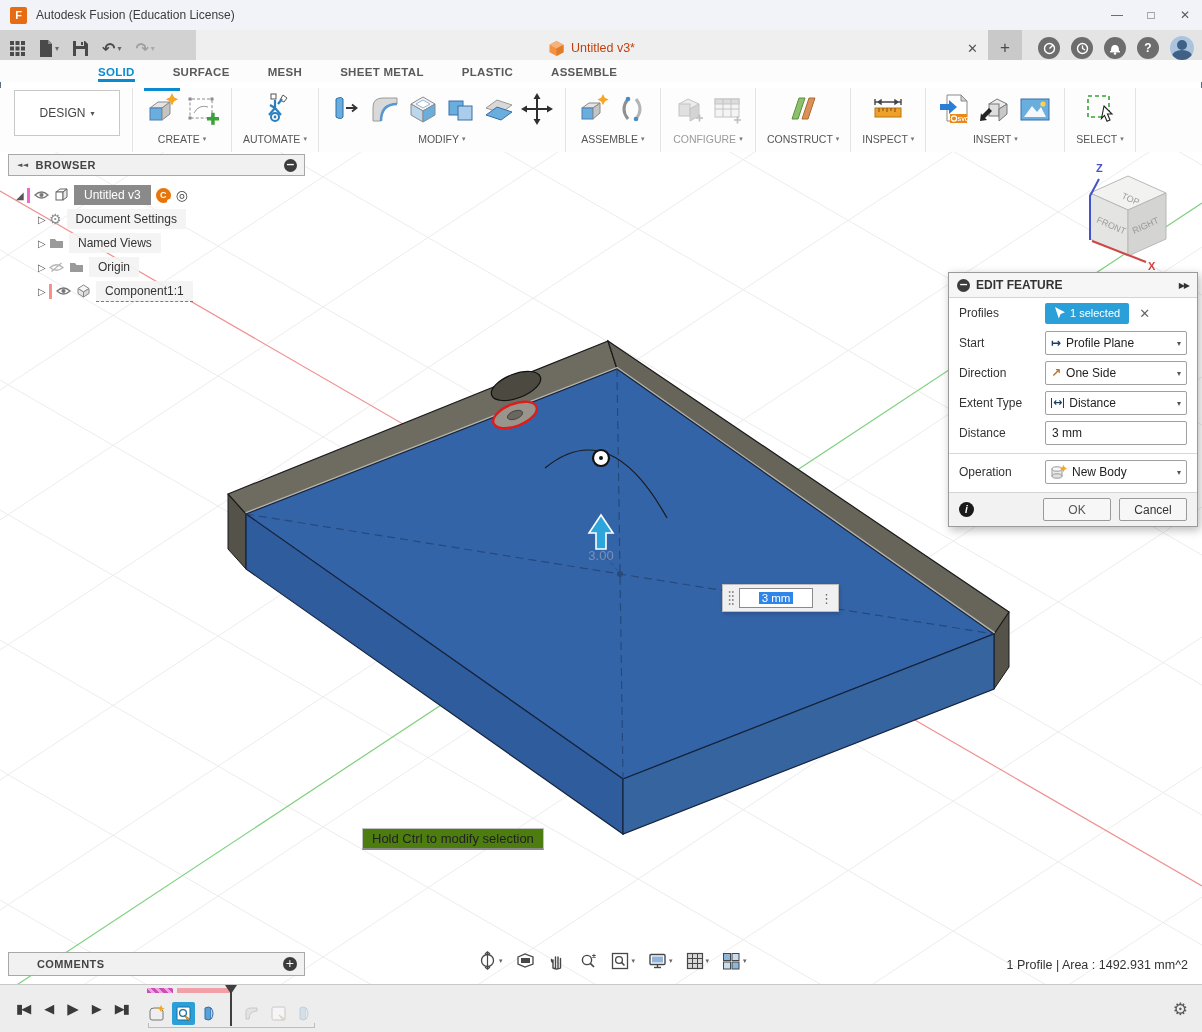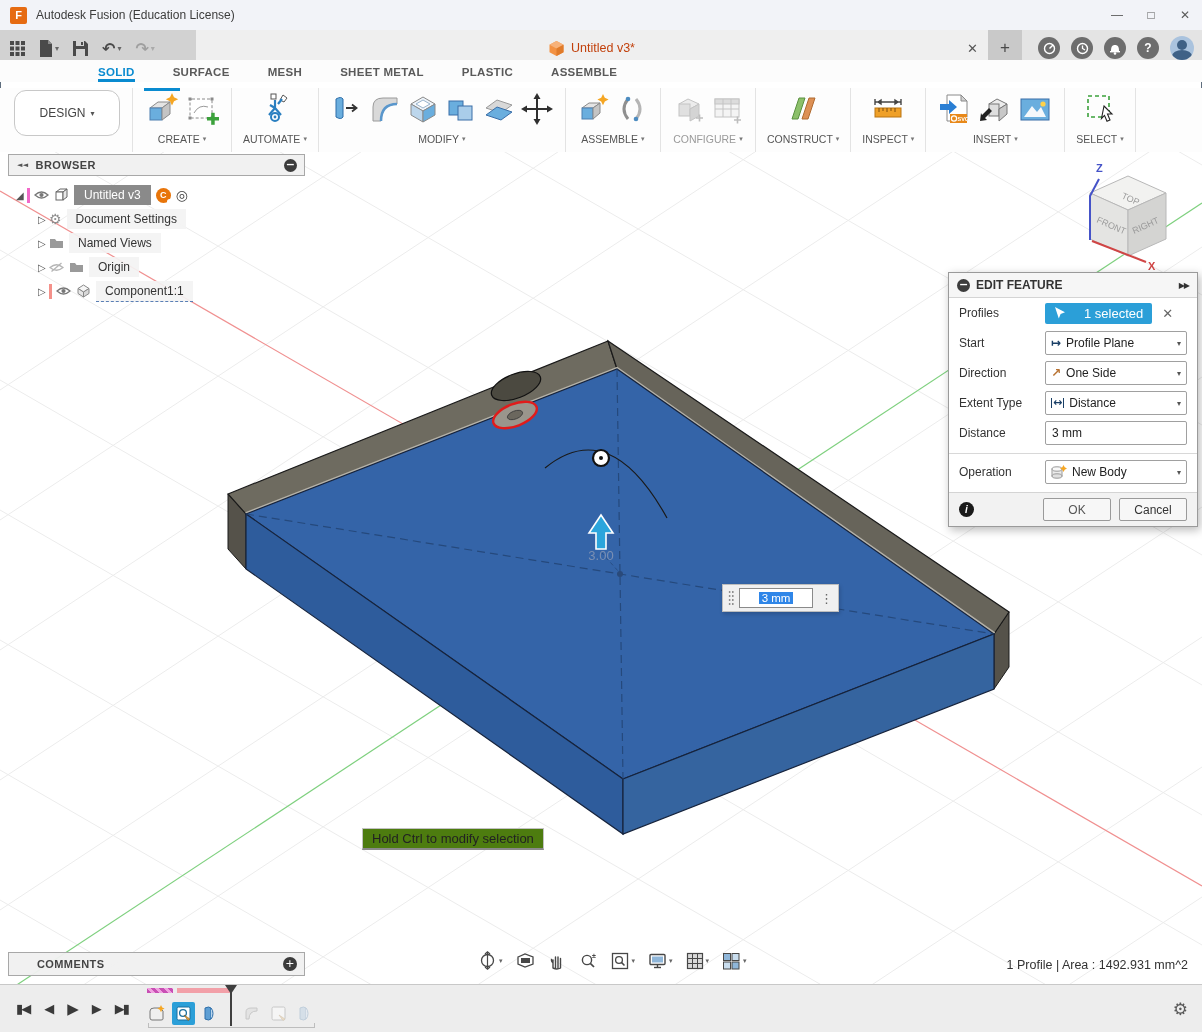--- a/index.html
+++ b/index.html
@@ -39,21 +39,21 @@
   .avatar .bod{position:absolute;left:2px;top:14px;width:20px;height:12px;border-radius:50% 50% 0 0;background:#3f6186;}
   
   .ribbon-tabs{position:absolute;left:0;top:60px;width:100%;height:22px;background:#fcfcfc;
     display:flex;align-items:flex-end;gap:38px;padding-left:98px;box-sizing:border-box;}
   .rtab{font-size:11.5px;font-weight:bold;color:#5a5a5a;padding-bottom:4px;letter-spacing:.3px;}
   .rtab.active{color:#0a8bd0;border-bottom:3px solid #0a8bd0;padding-bottom:1px;}
   
   .ribbon{position:absolute;left:0;top:88px;width:100%;height:64px;background:#fdfdfd;
     border-bottom:1px solid #cfcfcf;display:flex;}
   .design-box{position:absolute;left:14px;top:2px;width:104px;height:44px;background:#fff;
-    border:1px solid #c8c8c8;border-radius:12px;display:flex;align-items:center;justify-content:center;
+    border:1px solid #c8c8c8;border-radius:0;display:flex;align-items:center;justify-content:center;
     font-size:12px;color:#444;gap:5px;}
   .rgroups{display:flex;margin-left:132px;height:100%;}
   .rgroup{display:flex;flex-direction:column;align-items:center;justify-content:flex-start;
     padding:2px 11px 0;border-right:1px solid #e3e3e3;}
   .rgroup:first-child{border-left:1px solid #e3e3e3;}
   .ricons{height:42px;display:flex;align-items:center;gap:4px;}
   .ric{position:relative;}
   .activebar{position:absolute;left:0;top:-3px;width:100%;height:3px;background:#0a8bd0;}
   .rlabel{font-size:10.5px;color:#555;display:flex;align-items:center;gap:3px;margin-top:1px;}
   .rlabel .car{font-size:7px;color:#777;}
@@ -93,22 +93,22 @@
   .dlg-lab{width:86px;color:#333;}
   .dlg-ctl{flex:1;display:flex;align-items:center;}
   .sel{flex:1;height:22px;border:1px solid #a0a0a0;border-radius:2px;background:#fff;
     display:flex;align-items:center;padding:0 5px;gap:5px;}
   .sel .car{margin-left:auto;font-size:8px;color:#555;}
   .inp{flex:1;height:22px;border:1px solid #a0a0a0;border-radius:2px;background:#fff;
     display:flex;align-items:center;padding:0 6px;box-sizing:content-box;}
   .type-btn{width:27px;height:23px;border:1px solid transparent;border-radius:2px;
     display:flex;align-items:center;justify-content:center;margin-right:5px;}
   .type-btn.sel-on{border-color:#1e9bd4;background:#cde9f8;}
-  .chip{height:21px;background:#2b9fd8;border-radius:2px;color:#fff;font-size:13px;
-    display:flex;align-items:center;gap:19px;padding:0 9px;justify-content:flex-end;}
+  .chip{height:21px;background:#2b9fd8;border-radius:2px;color:#fff;font-size:11px;
+    display:flex;align-items:center;gap:5px;padding:0 9px;justify-content:flex-end;}
   .chip-x{margin-left:10px;color:#666;font-size:13px;}
   .dlg-div{border-top:1px solid #d8d8d8;margin:5px 0 3px;}
   .dlg-foot{height:33px;background:#f2f2f2;border-top:1px solid #d4d4d4;display:flex;
     align-items:center;padding:0 10px;margin-top:5px;}
   .info-ic{width:15px;height:15px;border-radius:50%;background:#1a1a1a;color:#fff;
     font-size:10px;font-style:italic;font-weight:bold;display:flex;align-items:center;justify-content:center;}
   .btn{width:66px;height:21px;border:1px solid #9a9a9a;border-radius:2px;background:#f7f7f7;
     display:flex;align-items:center;justify-content:center;font-size:12px;color:#555;}
   .btn.cancel{margin-left:8px;color:#333;}
   .ok-wrap{margin-left:auto;display:flex;}

